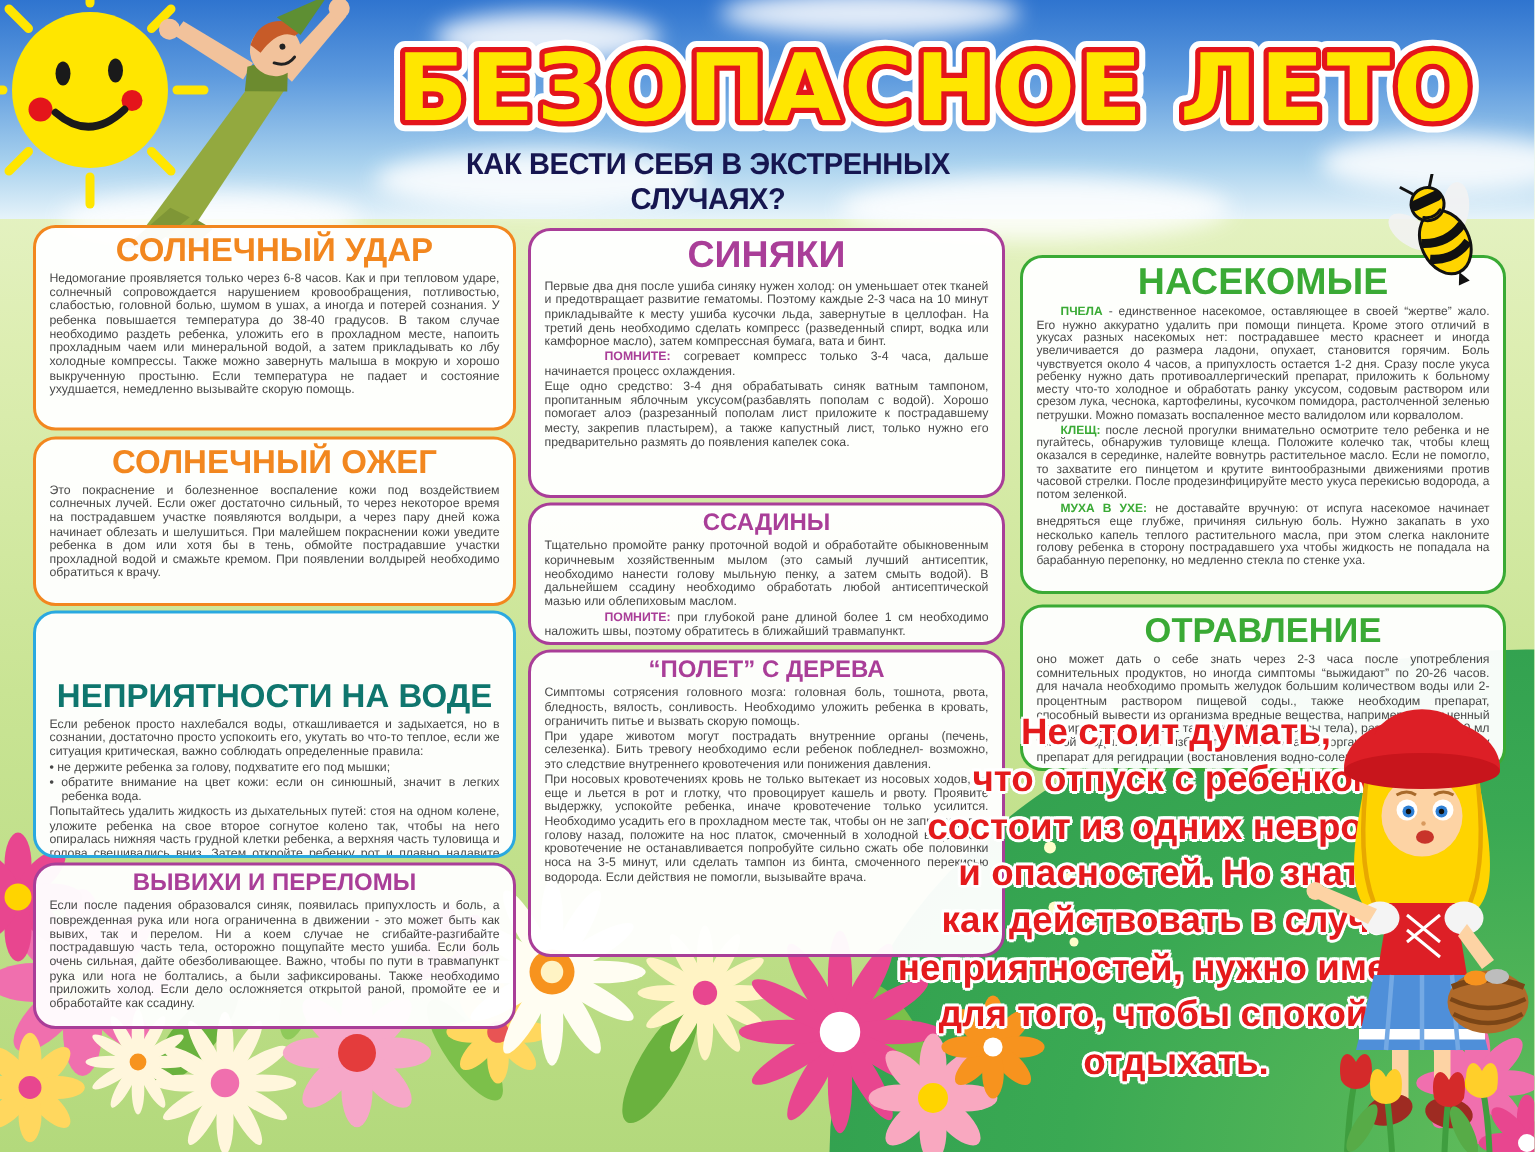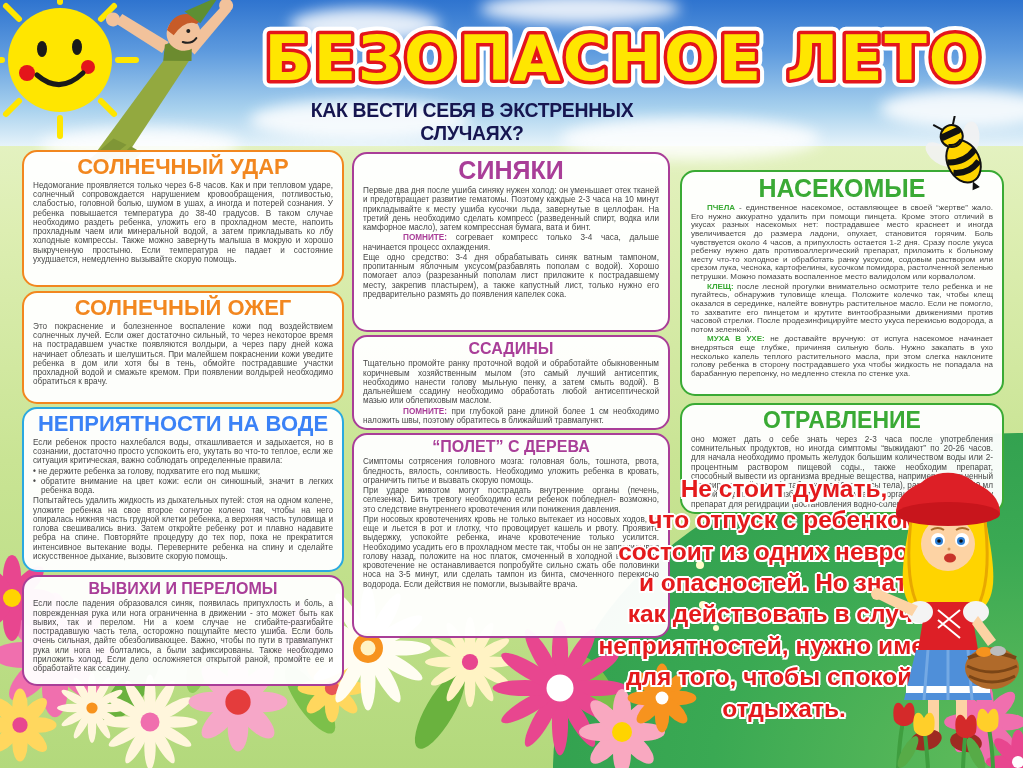--- a/index.html
+++ b/index.html
@@ -20,21 +20,21 @@
   
   .card{position:absolute;background:rgba(255,255,255,.96);border:2px solid;border-radius:15px;
     padding:3px 9px 6px;box-sizing:border-box;z-index:4;overflow:hidden;}
   .card h2{margin:0 0 2px;text-align:center;font-weight:bold;line-height:1.08;}
   .card p{margin:0;text-align:justify;font-size:8.2px;line-height:1.13;color:#484848;}
   .card p+p{margin-top:1px;}
   .bullet{padding-left:8px;}
   .dot{font-weight:bold;margin-left:-8px;}
   .lead{font-weight:bold;}
   .c-orange{border-color:#f2871f;} .c-orange h2{color:#f2871f;}
-  .c-blue{border-color:#2aa9e0;}  .c-blue h2{color:#3b82f6;}
+  .c-blue{border-color:#2aa9e0;}  .c-blue h2{color:#0f766e;margin-top:40px;}
   .c-magenta{border-color:#a93e98;} .c-magenta h2{color:#a93e98;}
   .c-green{border-color:#3aaa35;margin-top:20px;} .c-green h2{color:#3aaa35;}
   .lead-magenta{color:#a93e98;padding-left:40px;}
   .lead-green{color:#3aaa35;padding-left:16px;}
   .t22{font-size:22px;} .t23{font-size:23px;} .t24{font-size:16px;} .t25{font-size:25px;}
   #card-insects p{font-size:8px;line-height:1.08;}
   
   .hill{position:absolute;right:0;bottom:0;width:470px;height:335px;z-index:2;
     background:radial-gradient(120% 120% at 100% 100%,#63bd5b 0%,#3aa953 55%,#2f9e4e 100%);
     border-top-left-radius:100% 100%;}

